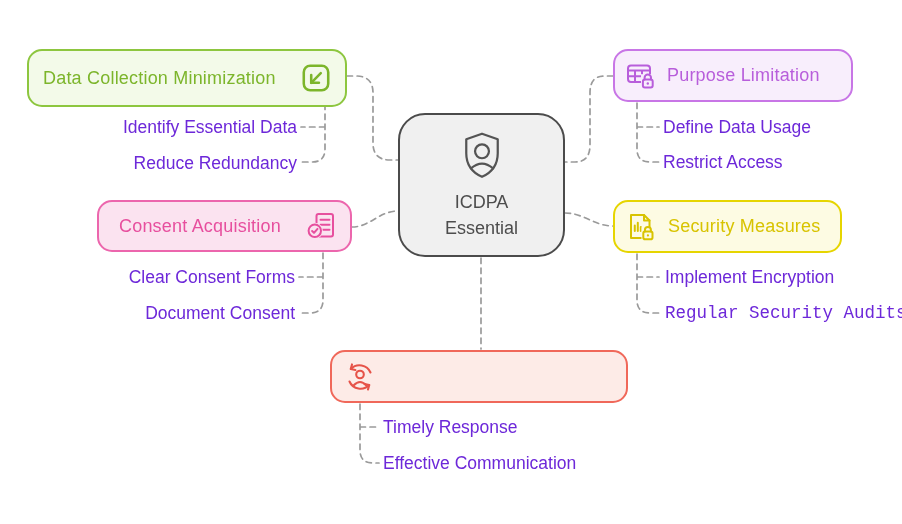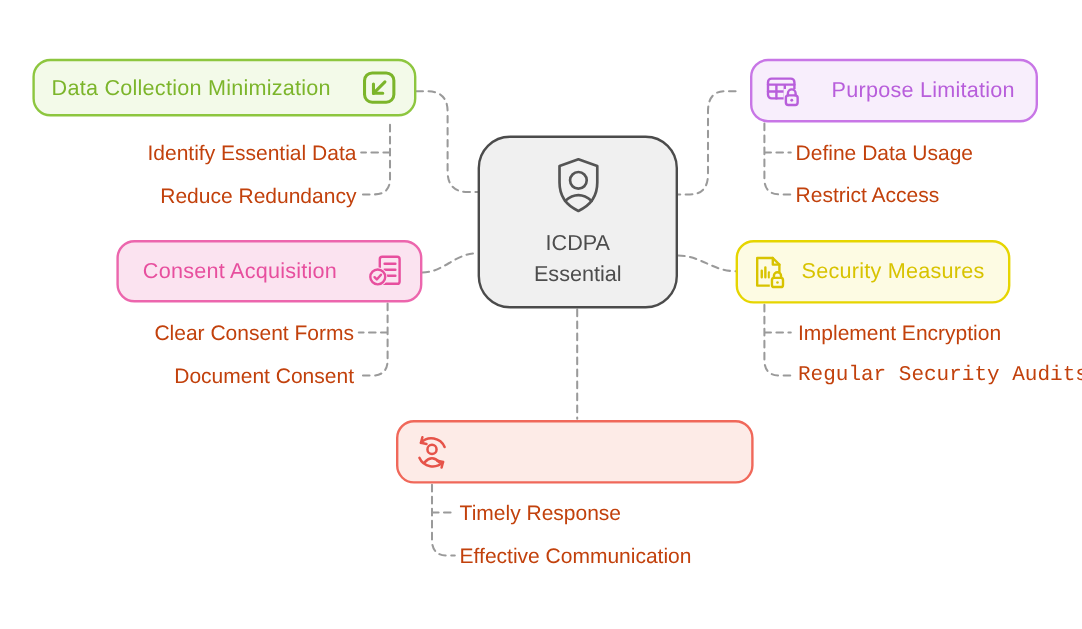--- a/index.html
+++ b/index.html
@@ -17,21 +17,21 @@
   .node .icon{display:flex;align-items:center;justify-content:center;flex:none;}
   .node svg{display:block;}
   .space-between{justify-content:space-between;}
   .center-node{
     position:absolute;left:398px;top:113px;width:167px;height:144px;box-sizing:border-box;
     border:2px solid;border-radius:26px;display:flex;flex-direction:column;
     align-items:center;justify-content:center;gap:5px;z-index:2;
   }
   .center-node .center-label{font-size:18px;line-height:26px;text-align:center;font-weight:400;}
   .sub{
-    position:absolute;font-size:17.5px;color:#c2410c;white-space:nowrap;
+    position:absolute;font-size:17.5px;color:#6d28d9;white-space:nowrap;
     height:22px;line-height:22px;z-index:2;
   }
   .sub.right-align{text-align:right;}
   .occlude{fill:var(--bg,#fff);stroke:none;}
 </style>
 </head>
 <body>
 
 <div id="canvas">
 
@@ -53,32 +53,32 @@
       <svg width="48" height="50" viewBox="0 0 50 54" fill="none" stroke="#545454" stroke-width="2.4" stroke-linecap="round" stroke-linejoin="round">
         <path d="M25 4 L42 10 V25 C42 37.5 35 46 25 50.5 C15 46 8 37.5 8 25 V10 Z"></path>
         <circle cx="25" cy="23" r="7.5"></circle>
         <path d="M13 41.5 Q25 31 37 41.5"></path>
       </svg>
     </span>
     <span class="center-label">ICDPA</span>
     <span class="center-label" style="margin-top:-5px">Essential</span>
   </div>
 
-  <div class="node space-between" style="left: 27px; top: 49px; width: 320px; height: 48px; padding: 0px 12px 0px 14px; color: rgb(124, 181, 43); border-color: rgb(141, 198, 63); background-color: rgb(243, 250, 233); --bg: #f3fae9;">
+  <div class="node space-between" style="left: 27px; top: 49px; width: 320px; height: 58px; padding: 0px 12px 0px 14px; color: rgb(124, 181, 43); border-color: rgb(141, 198, 63); background-color: rgb(243, 250, 233); --bg: #f3fae9;">
     <span class="node-label">Data Collection Minimization</span>
     <span class="icon">
       <svg width="34" height="34" viewBox="0 0 32 32" fill="none" stroke="currentColor" stroke-width="2.4" stroke-linecap="round" stroke-linejoin="round">
         <rect x="4.5" y="4.5" width="23" height="23" rx="6"></rect>
         <path d="M20.5 11.5 L11.5 20.5"></path>
         <path d="M11.5 13.2 V20.5 H18.8"></path>
       </svg>
     </span>
   </div>
 
-  <div class="node" style="left: 613px; top: 49px; width: 240px; height: 53px; padding: 0px 10px; gap: 24px; color: rgb(184, 94, 219); border-color: rgb(200, 118, 230); background-color: rgb(248, 238, 252); margin-left: 12px; --bg: #f8eefc;">
+  <div class="node" style="left: 613px; top: 49px; width: 240px; height: 53px; padding: 0px 10px; gap: 10px; color: rgb(184, 94, 219); border-color: rgb(200, 118, 230); background-color: rgb(248, 238, 252); --bg: #f8eefc;">
     <span class="icon">
       <svg width="32" height="30" viewBox="0 0 32 30" fill="none" stroke="currentColor" stroke-width="2" stroke-linecap="round" stroke-linejoin="round">
         <rect x="3" y="4.5" width="22" height="16.5" rx="3"></rect>
         <path d="M3 9.5 H25 M10 9.5 V21 M17 9.5 V21 M3 15.2 H25"></path>
         <rect x="16" y="13.2" width="14" height="14.5" class="occlude"></rect>
         <path d="M19.6 18.5 v-1.8 a3.2 3.2 0 0 1 6.4 0 v1.8"></path>
         <rect x="17.9" y="18.5" width="9.8" height="8" rx="2"></rect>
         <circle cx="22.8" cy="22.5" r="1.2" fill="currentColor" stroke="none"></circle>
       </svg>
     </span>

